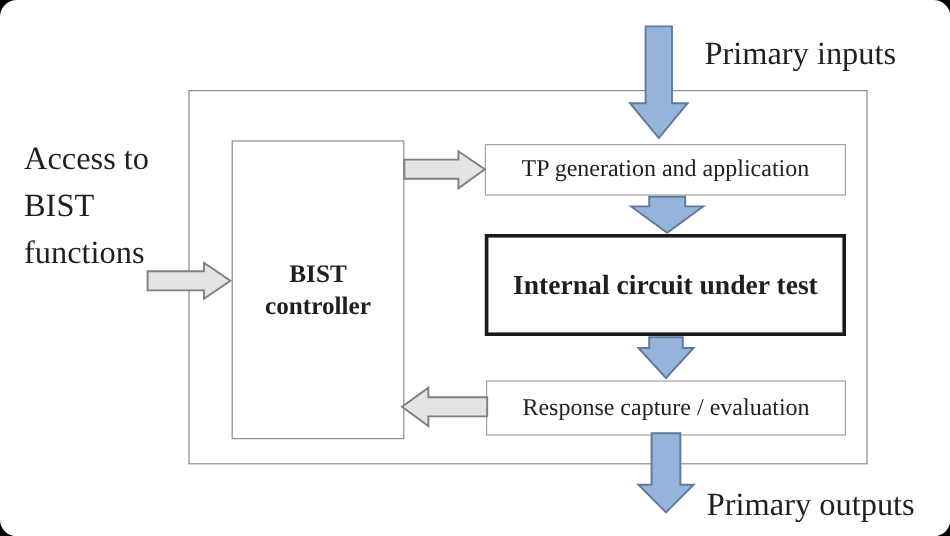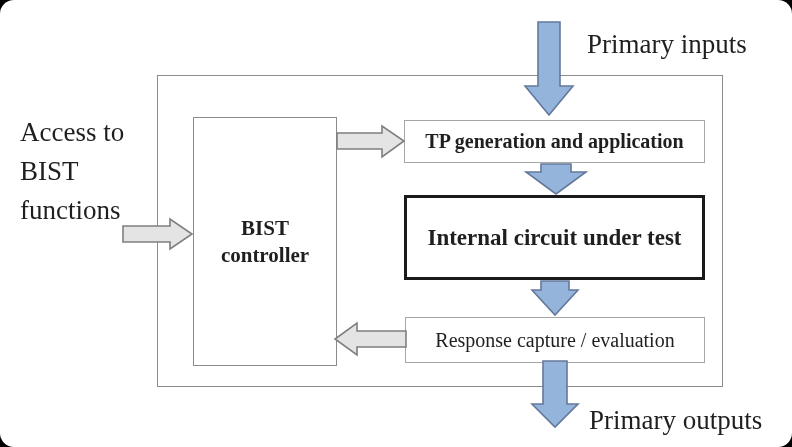--- a/index.html
+++ b/index.html
@@ -56,21 +56,21 @@
     border: 1.5px solid var(--box-border, #8c8c8c);
     font-weight: bold;
     font-size: 21px;
     line-height: 27px;
     white-space: pre-line;
   }
   .tp-box {
     left: 404px; top: 120px;
     width: 301px; height: 43px;
     border: 1.5px solid var(--light-box-border, #a6a6a6);
-    font-weight: bold;
+    font-weight: normal;
     font-size: 20px;
   }
   .icut-box {
     left: 404px; top: 195px;
     width: 301px; height: 85px;
     border: 3px solid var(--emphasis-border, #1a1a1a);
     font-weight: bold;
     font-size: 23px;
   }
   .response-box {

